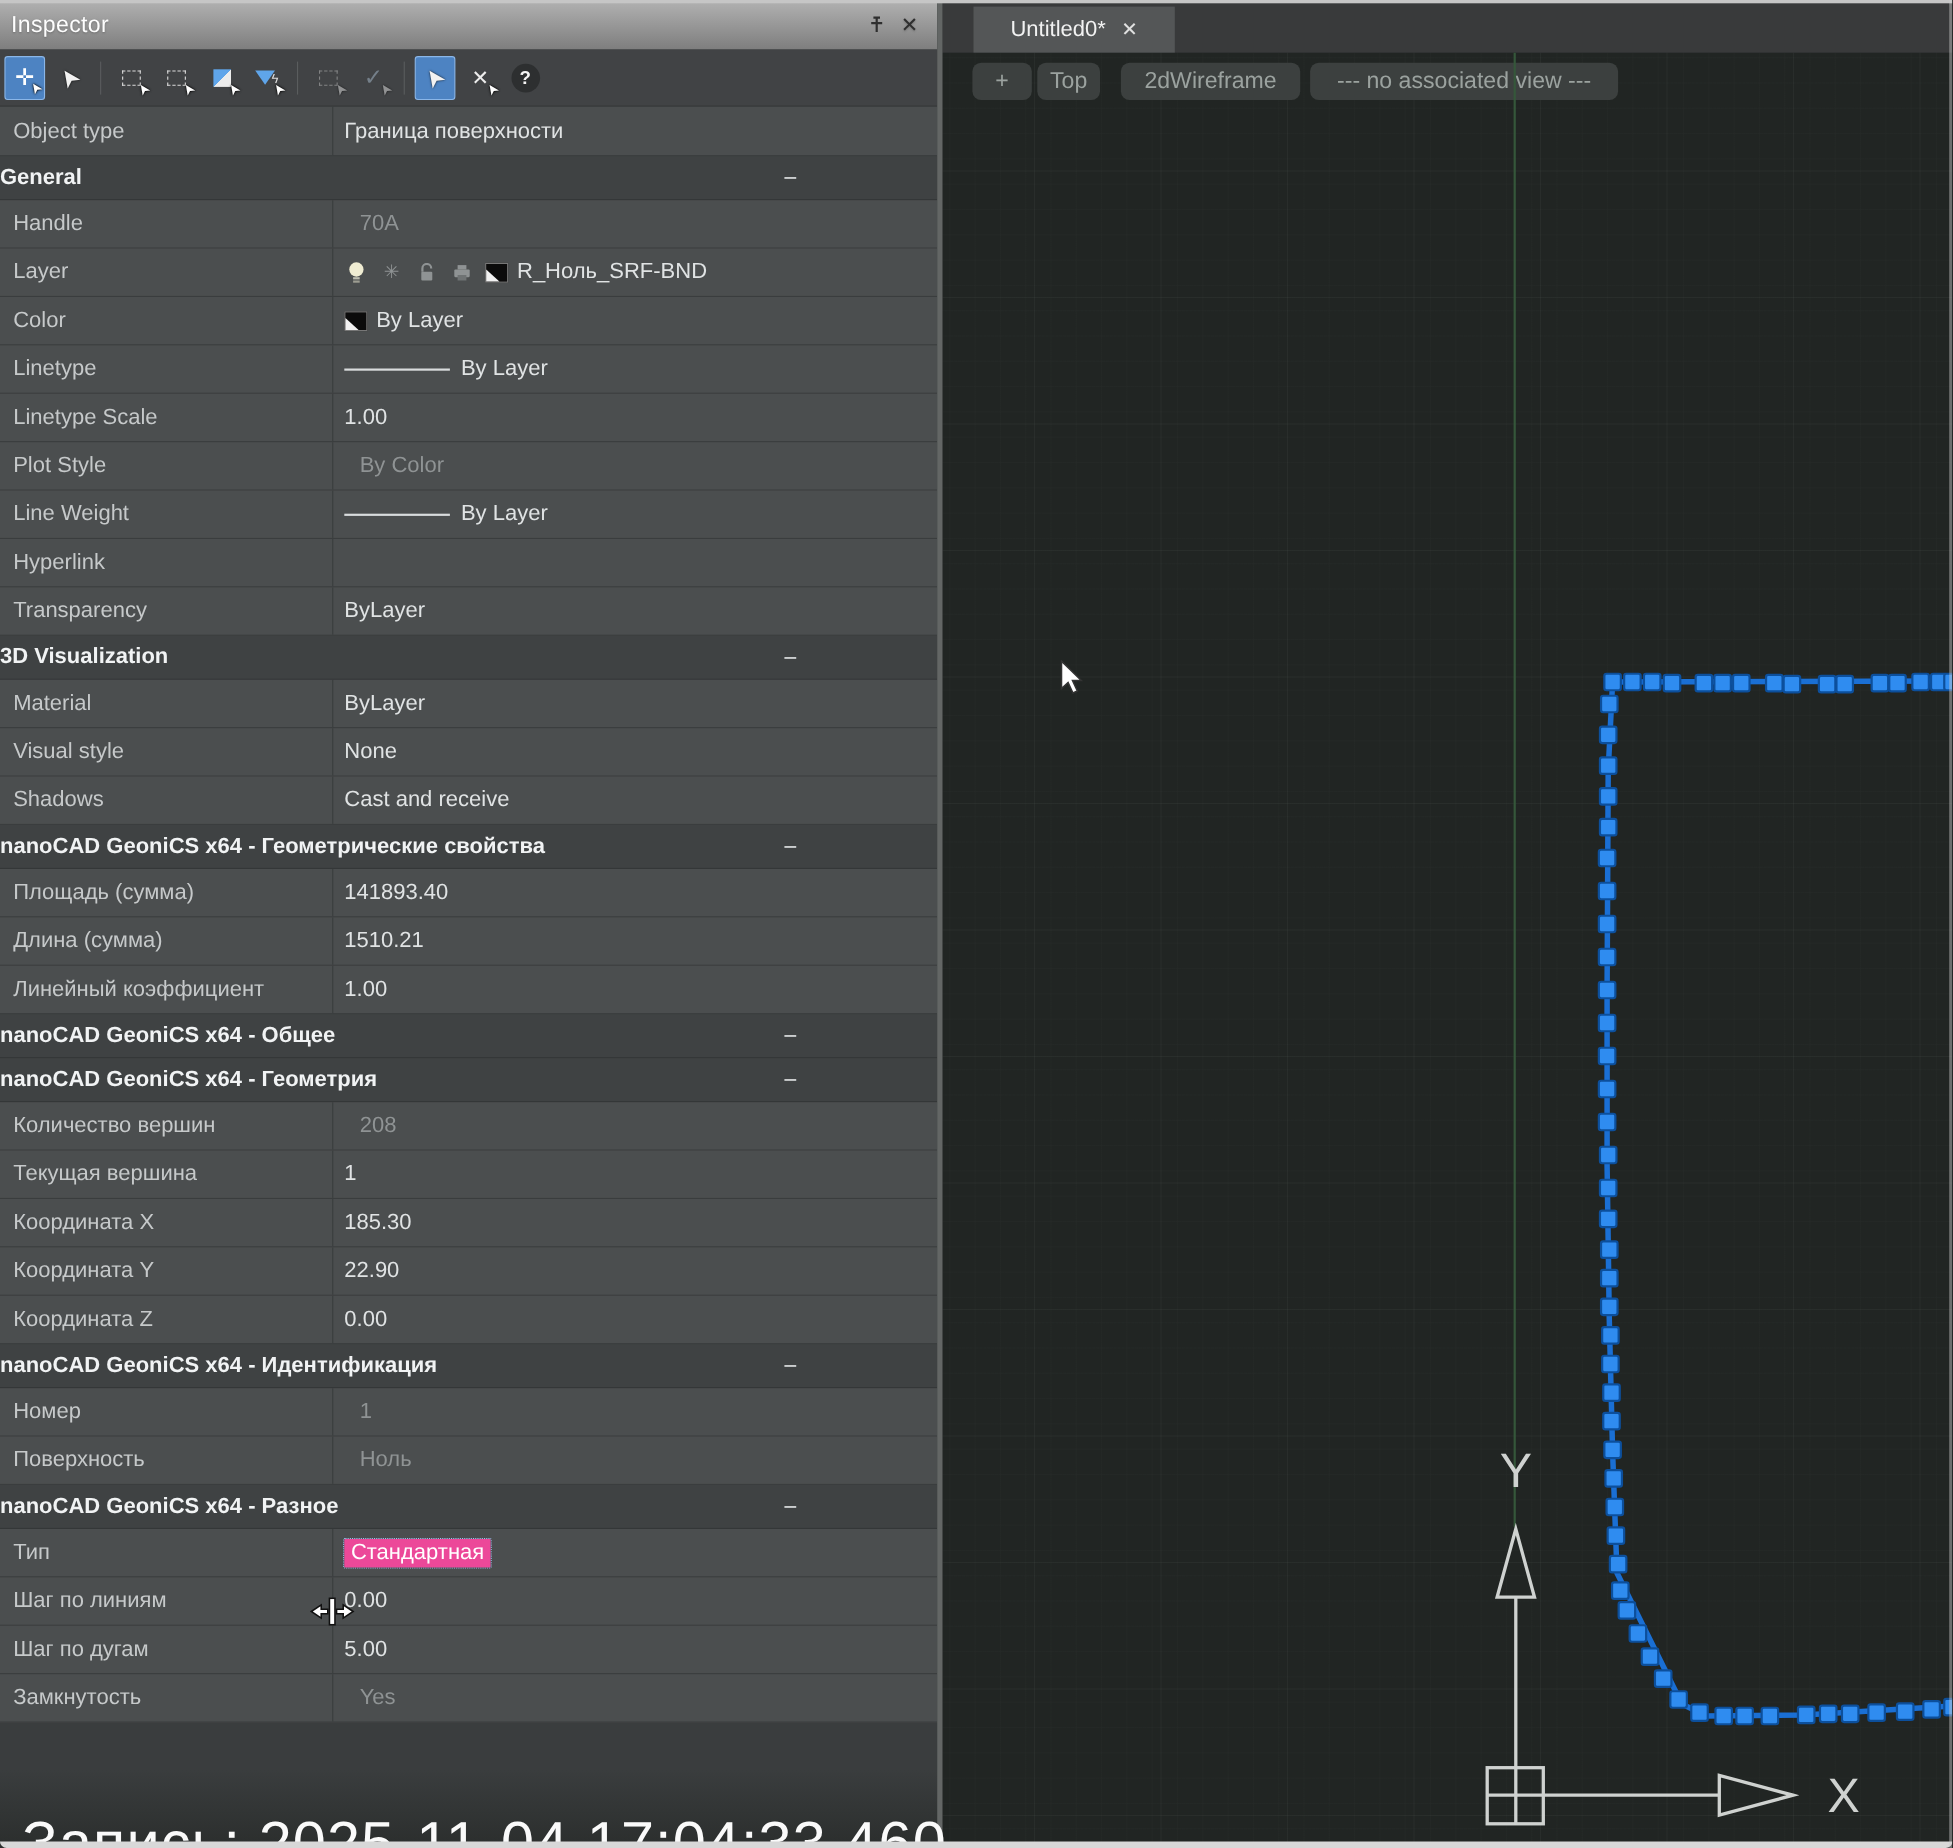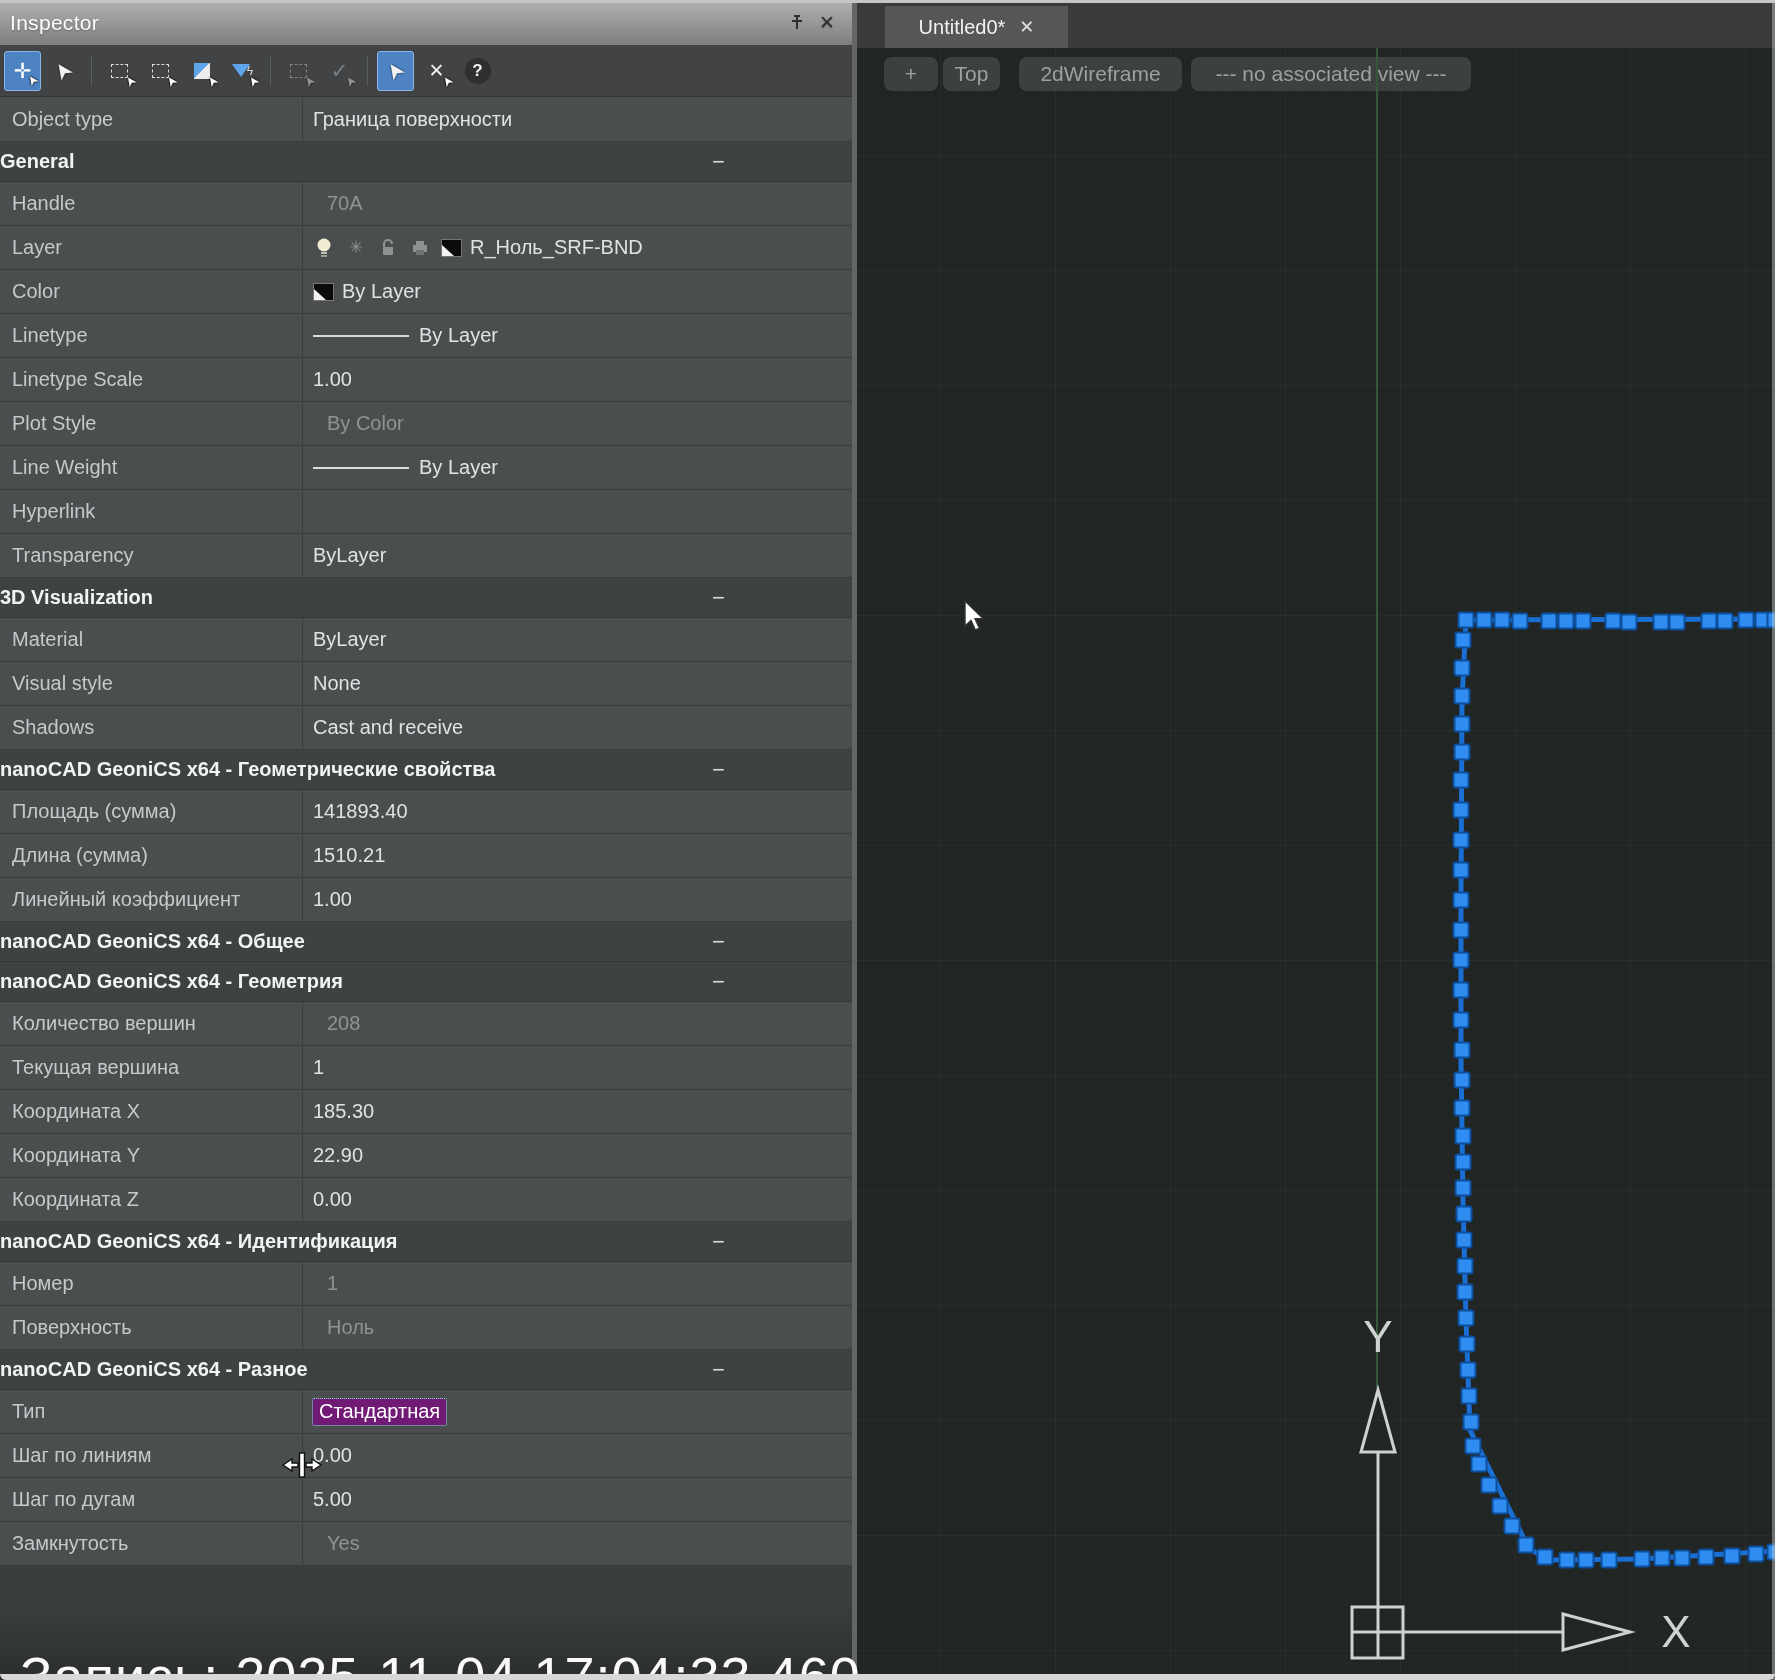--- a/index.html
+++ b/index.html
@@ -41,21 +41,21 @@
     color:#e0e3e4;font-size:20px;gap:8px;white-space:nowrap;overflow:hidden;}
   .pvalue.muted{color:#8f9394;padding-left:24px;}
   .psection{display:flex;align-items:center;height:40px;background:#3f4243;border-bottom:1px solid #343738;
     padding-left:0;color:#f1f3f4;font-size:20px;font-weight:bold;position:relative;}
   .psection .minus{position:absolute;left:712px;top:0;height:100%;display:flex;align-items:center;
     color:#d8dadb;font-weight:normal;font-size:22px;}
   .linegfx{width:96px;height:2px;background:#d9dcdd;display:inline-block;margin-right:2px;}
   .swatch{width:21px;height:18px;background:#0b0b0b;border:1px solid #777;position:relative;display:inline-block;flex:none;}
   .swatch::after{content:"";position:absolute;left:0;bottom:0;width:0;height:0;
     border-left:12px solid #f2f2f2;border-top:11px solid transparent;}
-  .selval{background:#701a75;color:#fff;padding:1px 6px 2px 6px;border-radius:1px;outline:1px dotted #9cc4f5;}
+  .selval{background:#ec4899;color:#fff;padding:1px 6px 2px 6px;border-radius:1px;outline:1px dotted #9cc4f5;}
   .layicon{display:inline-flex;width:22px;justify-content:center;flex:none;}
   #panel-bottom{position:absolute;left:0;top:1609px;width:852px;height:71px;
     background:linear-gradient(#3a3d3e,#2b2e2d);}
 
   
   #vp-divider{position:absolute;left:852px;top:0;width:5px;height:1680px;background:#636665;}
   #tabbar{position:absolute;left:857px;top:0;width:918px;height:48px;background:#393a3b;}
   #tab{position:absolute;left:28px;top:6px;width:183px;height:42px;background:#545657;
     display:flex;align-items:center;justify-content:center;gap:14px;color:#f2f2f2;font-size:20px;}
   #tab .closex{color:#e0e0e0;font-size:18px;}

